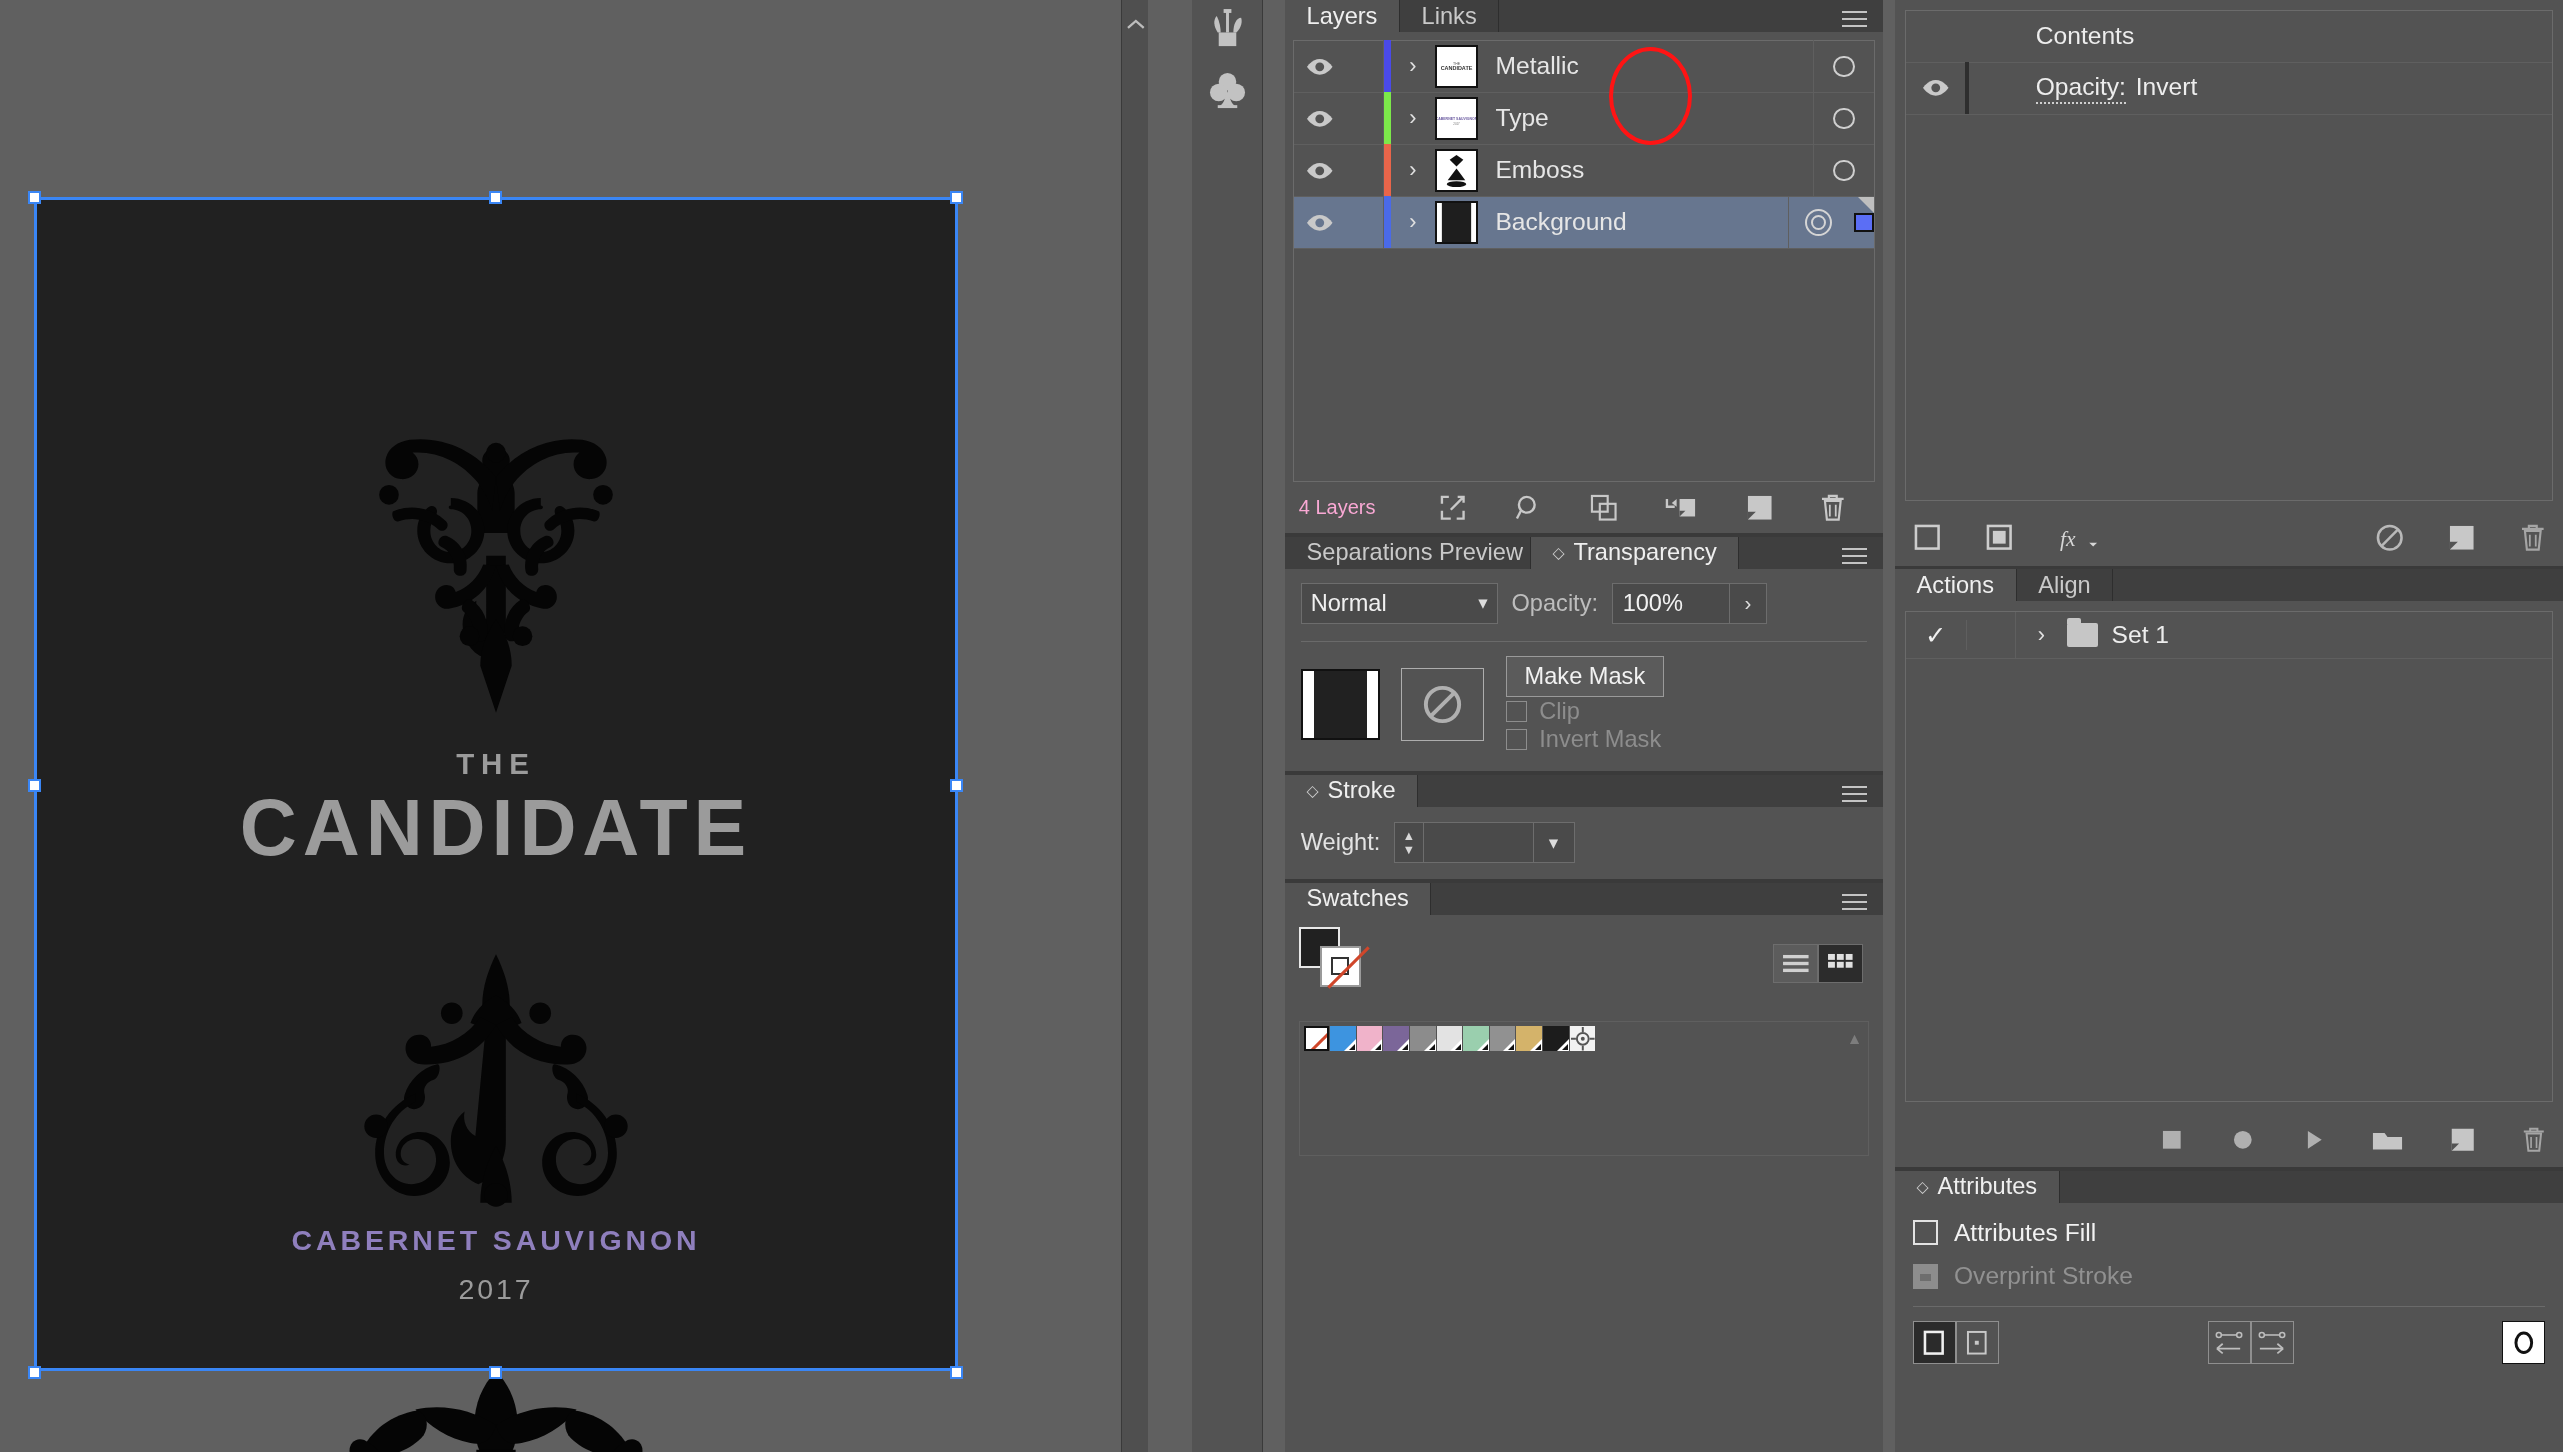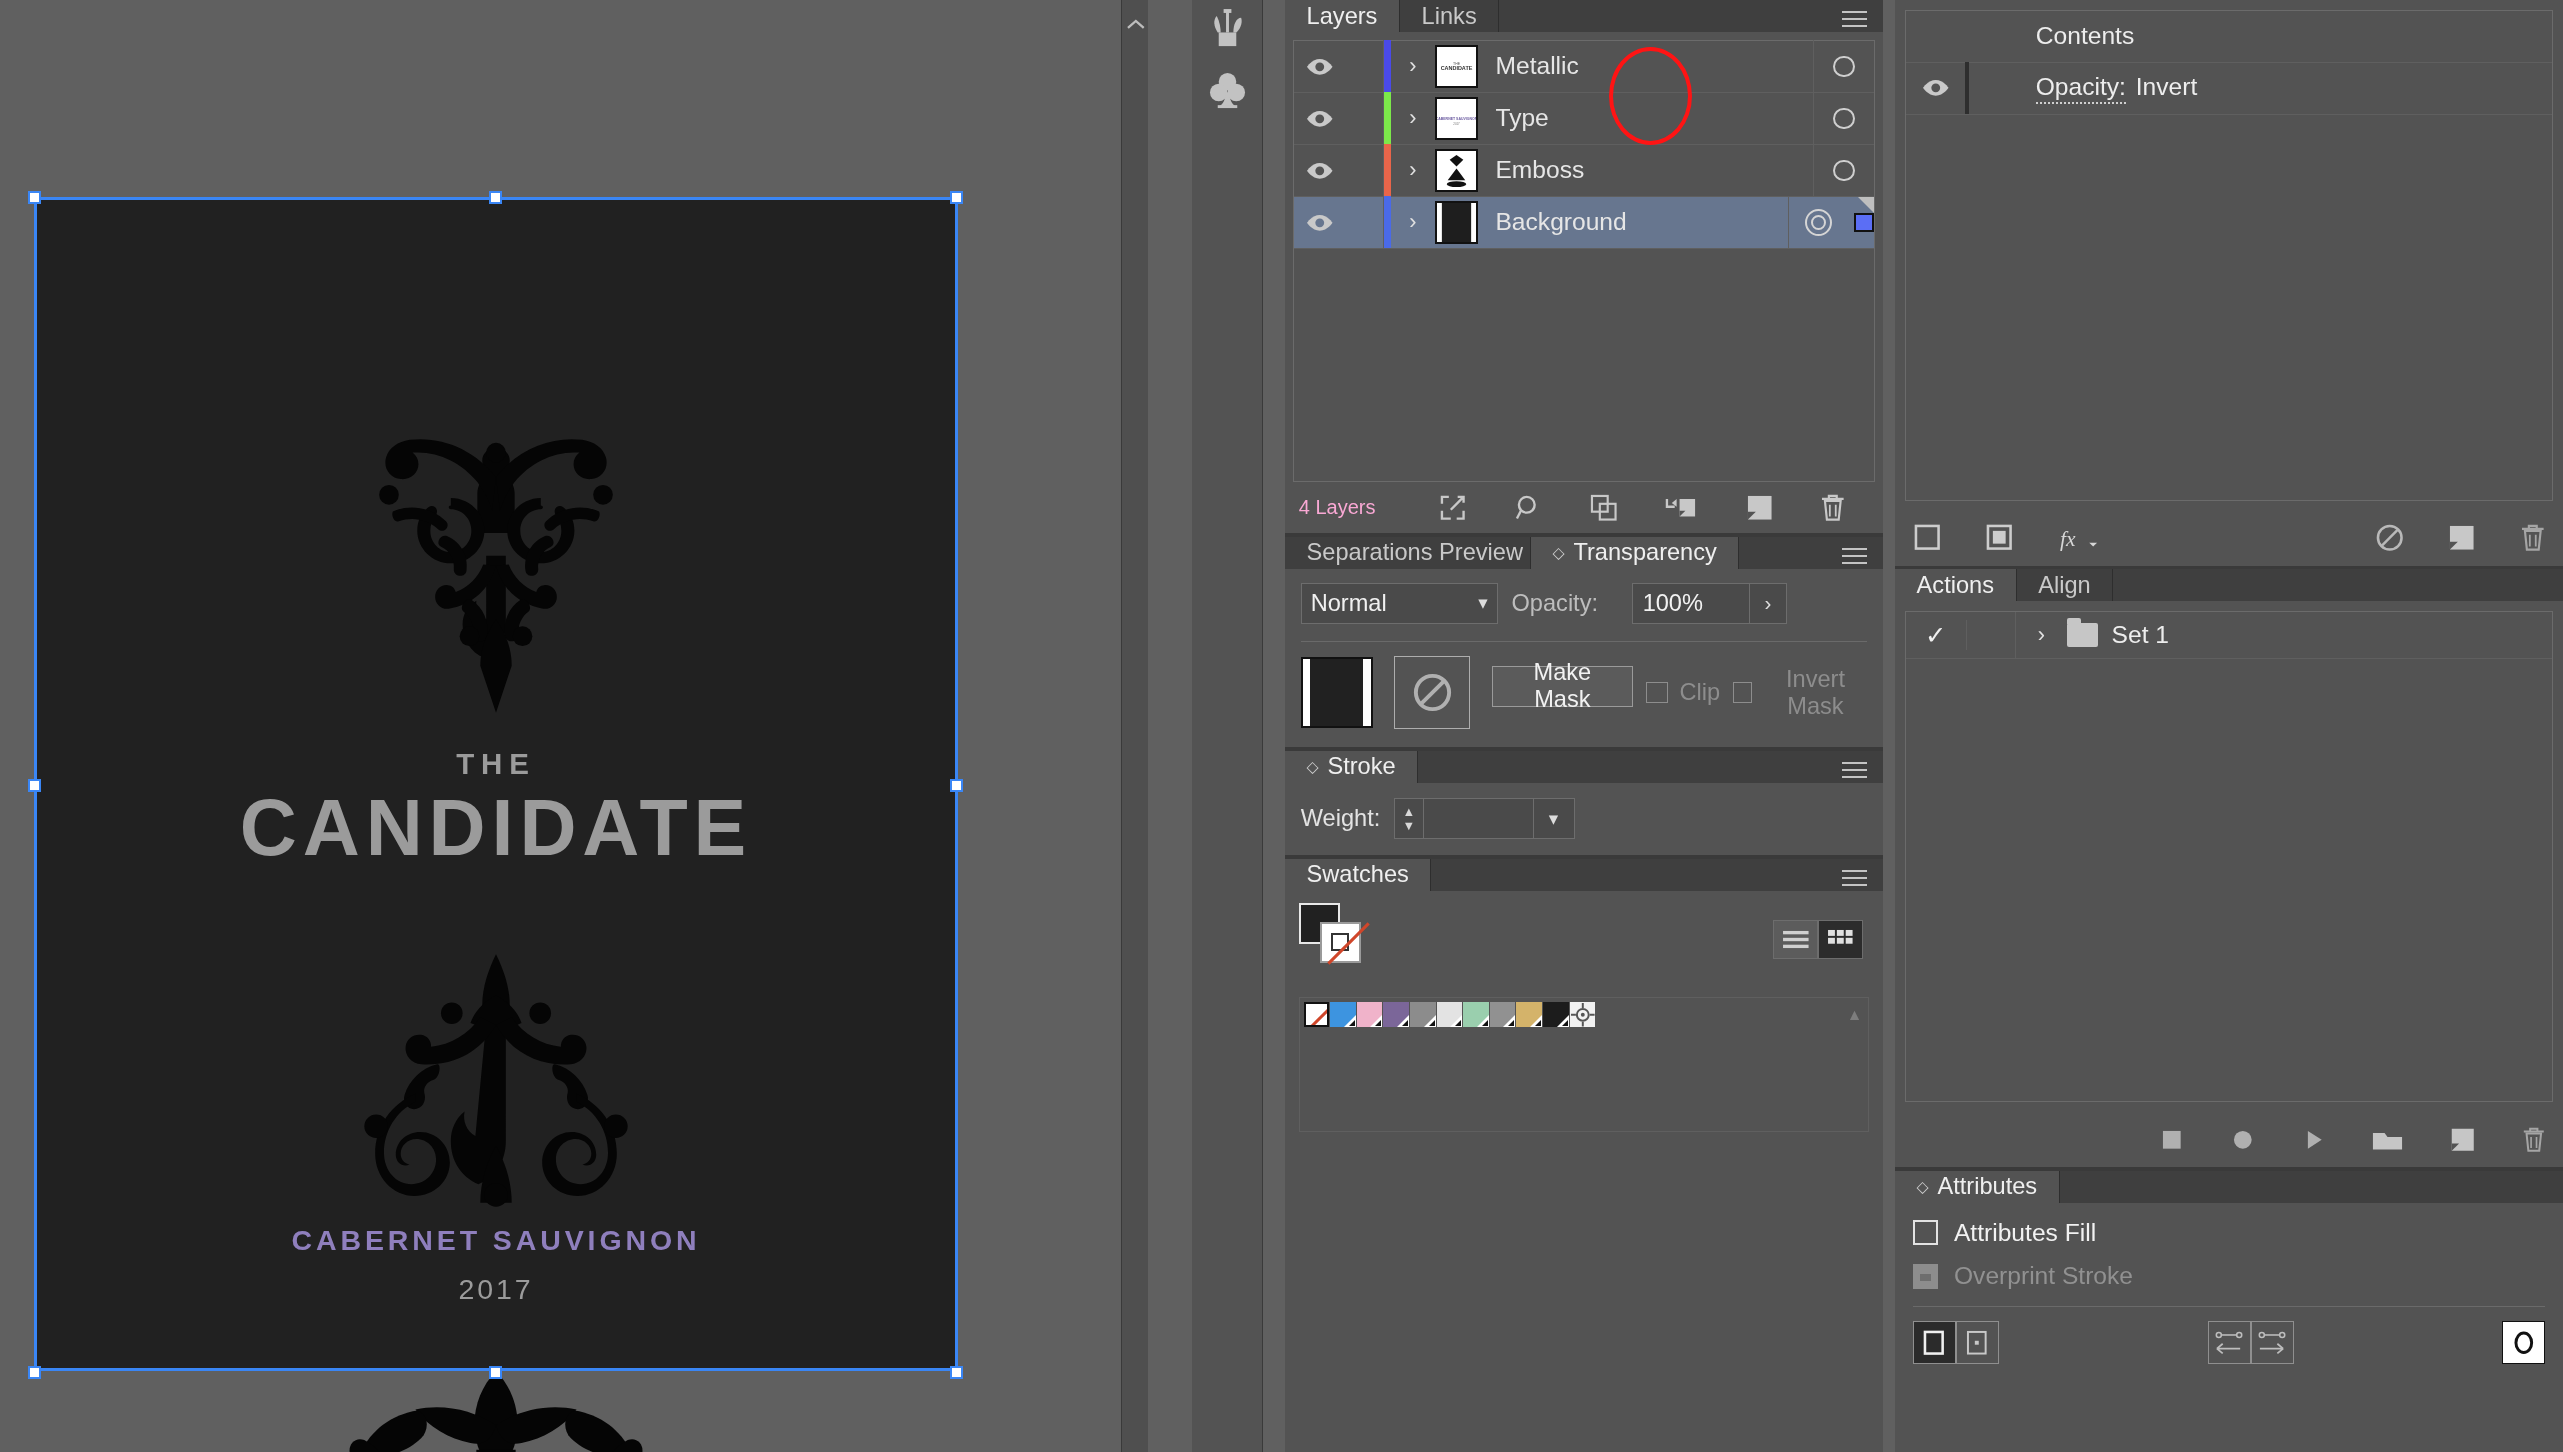--- a/index.html
+++ b/index.html
@@ -89,21 +89,21 @@
               display:flex; align-items:center; padding:0 9.8px; color:#f2f2f2; font-size:23.6px;}
   .stepbtn { width:37px; height:41px; background:#4a4a4a; border:1px solid #6d6d6d; border-left:none;
              display:flex;align-items:center;justify-content:center;color:#e0e0e0;font-size:20.6px;}
   .hrline { height:1px; background:#6a6a6a; margin:17.7px 0 13.8px 0; }
   .tp-row2 { display:flex; align-items:center; gap:21.6px; }
   .thumb-art { width:79px; height:71px; border:2px solid #111; background:#fff;
                display:flex;align-items:center;justify-content:center;}
   .thumb-art i { display:block; width:53px; height:67px; background:#212121; }
   .thumb-mask { width:83px; height:73px; border:1px solid #adadad; display:flex;
                 align-items:center; justify-content:center; }
-  .tp-right { display:flex; gap:13px;text-align:center; }
+  .tp-right { display:flex; flex-direction:column; gap:1px;text-align:center; }
   .btn { height:41px; border:1px solid #9a9a9a; background:#5b5b5b; color:#f2f2f2;
          font-size:23.6px; display:flex; align-items:center; justify-content:center; padding:0 17.7px;}
   .chkrow { display:flex; align-items:center; gap:11.8px; color:#8d8d8d; font-size:23.6px; }
   .chk { width:21.6px; height:21.6px; border:1px solid #8d8d8d; }
 
   
   .stroke-body { background:#535353; padding:15.7px; display:flex; align-items:center; gap:13.8px; }
   .wlabel { font-size:23.6px; color:#e3e3e3; }
   .spin { width:29.5px; height:41px; background:#4a4a4a; border:1px solid #6d6d6d;
           display:flex; flex-direction:column; align-items:center; justify-content:center;
@@ -474,21 +474,21 @@
       </div>
     </div>
 
     <div class="tp-body">
       <div class="tp-row1">
         <div class="select">
           <span>Normal</span>
           <span class="cv">▾</span>
         </div>
         <div class="tp-oplabel">Opacity:</div>
-        <div style="display:flex;margin-left:20px;">
+        <div style="display:flex;">
           <div class="numfield">100%</div>
           <div class="stepbtn">›</div>
         </div>
       </div>
       <div class="hrline"></div>
       <div class="tp-row2">
         <div class="thumb-art">
             <i></i>
           </div>
         <div class="thumb-mask">

